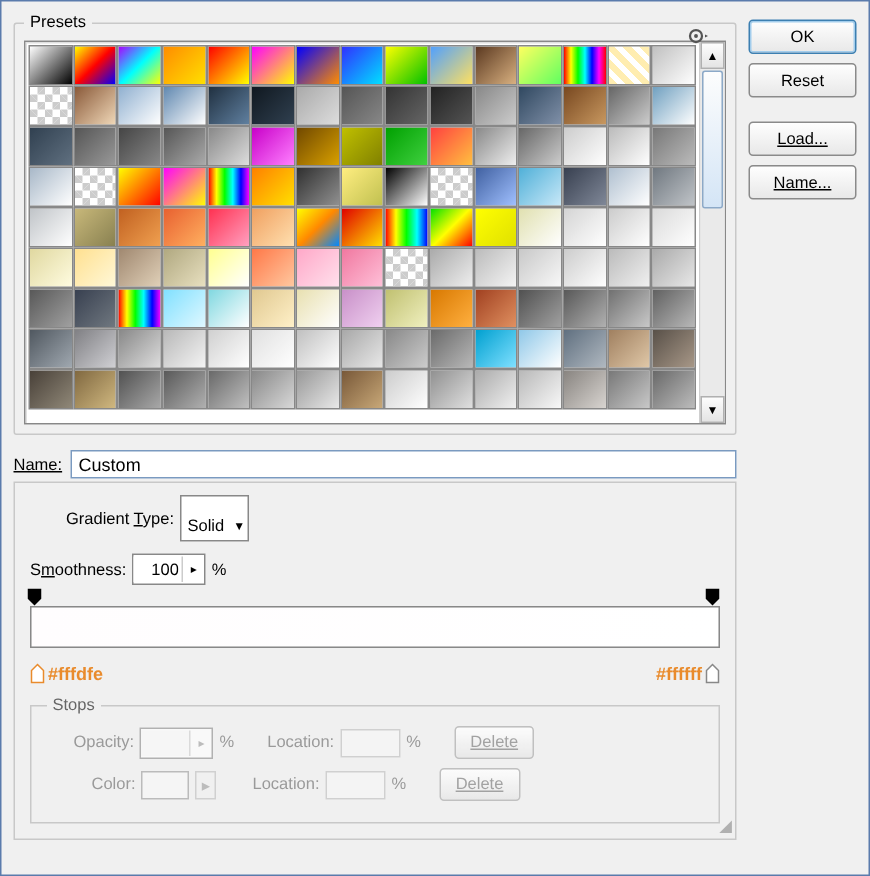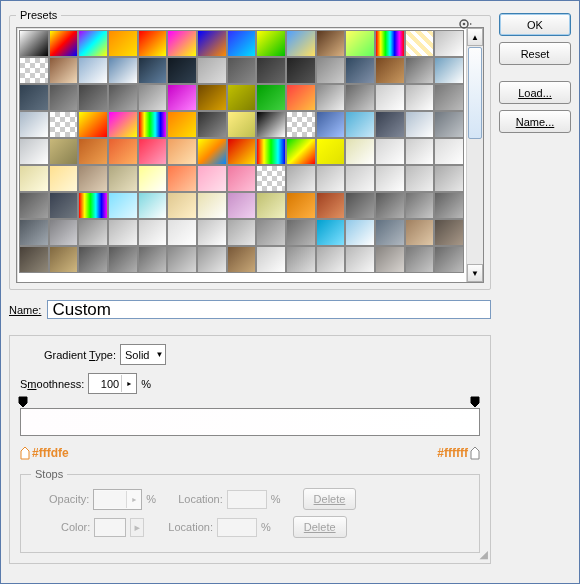--- a/index.html
+++ b/index.html
@@ -96,36 +96,36 @@
   }
   .sb-btn { height:16px; background: linear-gradient(#fdfdfd,#e4e4e4); border:1px solid #b0b0b0; font-size:8px; display:flex;align-items:center;justify-content:center;}
   .sb-track { flex:1; background:#eaeaea; }
   .sb-thumb { height: 90px; margin:1px; background: linear-gradient(#fdfdfd,#d4e5f6); border:1px solid #8ca9c8; border-radius:2px;}
   .name-row { display:flex; align-items:center; gap:6px; margin-top:10px;}
   .name-row label { text-decoration: underline; }
   input.text {
     border: 1px solid #7a9ac0;
     height: 19px;
     padding: 0 4px;
-    font-size: 17px;
+    font-size: 12px;
     background:#fff;
     box-sizing: border-box;
   }
   .name-row input.text { flex:1; }
   .grad-section {
     border: 1px solid #c8c8c8;
-    margin-top: 16px;
+    margin-top: 2px;
     padding: 8px 10px 10px 10px;
     position:relative;
   }
   .row { display:flex; align-items:center; gap:4px; margin-bottom:8px;}
   .row label.lbl { }
   .dropdown {
     display:inline-flex; align-items:center;
-    border:1px solid #888; background:#fff; height:19px; padding: 0 2px 0 4px; justify-content: flex-end;
+    border:1px solid #888; background:#fff; height:19px; padding: 10px 2px 0 4px; justify-content: flex-end;
   }
   .dropdown .arrow { margin-left:6px; font-size:8px;}
   .numfield { display:inline-flex; align-items:center; border:1px solid #888; background:#fff; height:19px;}
   .numfield input { border:none; width:28px; text-align:right; padding:0 2px; font-size:11px; height:17px;}
   .numfield .spin { width:14px; height:17px; border-left:1px solid #ccc; display:flex;align-items:center;justify-content:center; font-size:8px;}
   .gradient-bar-wrap { position:relative; margin: 14px 0 10px 0;}
   .gradient-bar {
     height: 26px;
     border: 1px solid #888;
     background: linear-gradient(to right, #fffdfe, #ffffff);

